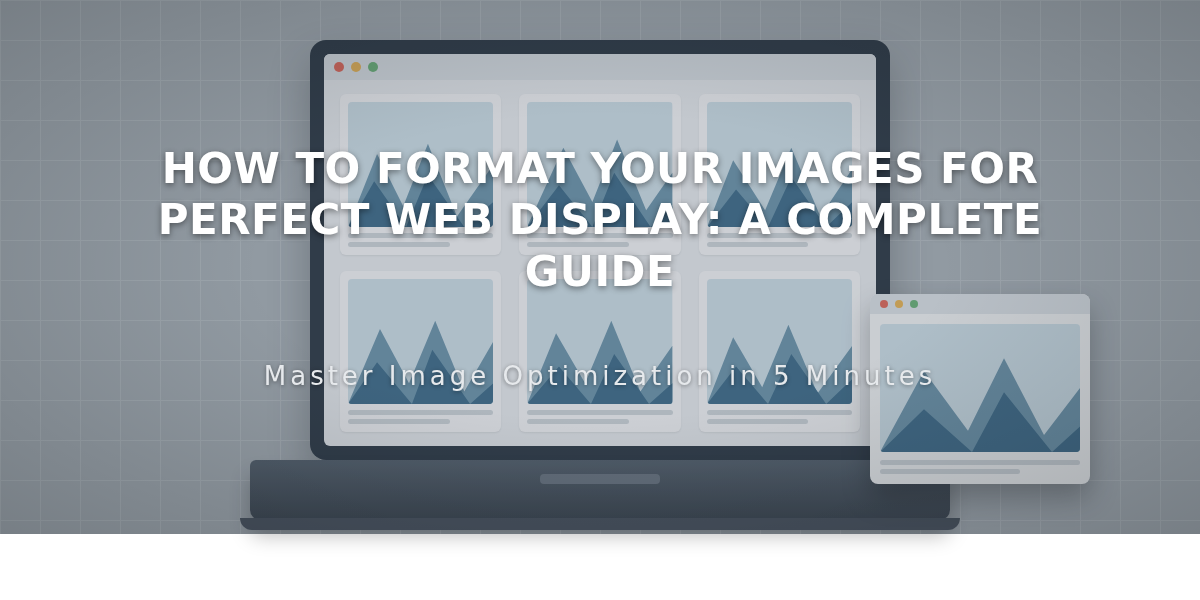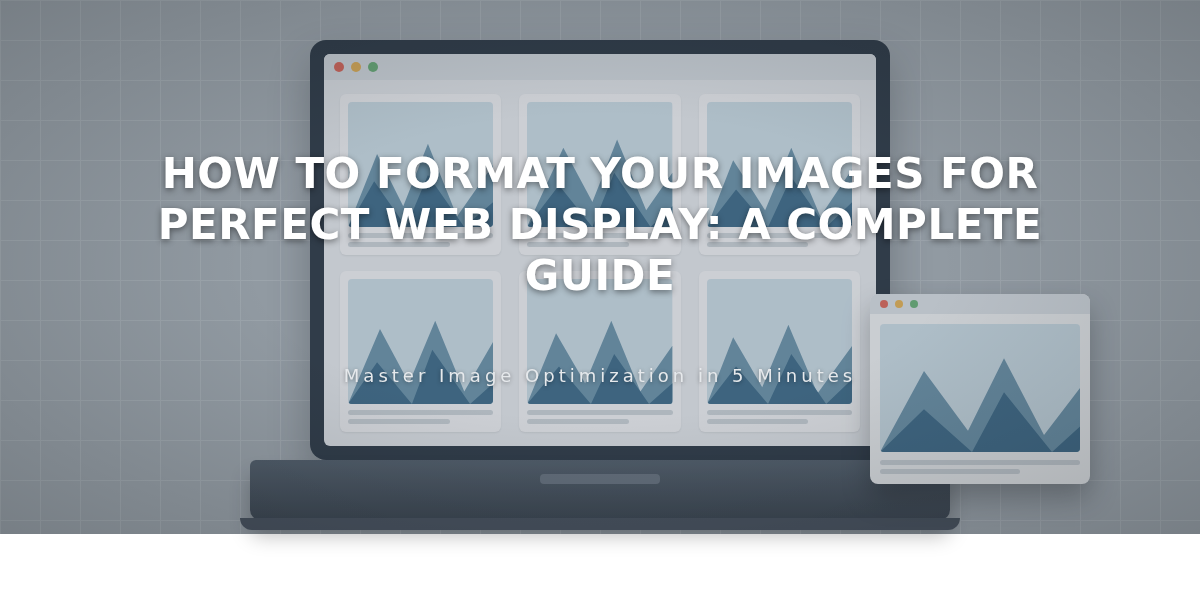--- a/index.html
+++ b/index.html
@@ -47,21 +47,21 @@
     background: #f2f5f7; border-radius: 8px; box-shadow: 0 14px 28px rgba(0,0,0,0.28); overflow: hidden; }
   .mini .bar { height: 20px; }
   .mini .dot { width: 8px; height: 8px; }
   .mini .body { position: absolute; top: 20px; left: 0; right: 0; bottom: 0; padding: 10px; display: flex; flex-direction: column; gap: 8px; }
   .mini .pic { flex: 1; border-radius: 4px; overflow: hidden; }
 
   
   .text-wrap { position: absolute; inset: 0; display: flex; flex-direction: column; align-items: center; justify-content: center; padding: 0 90px; text-align: center; }
   .title { color: #ffffff; font-weight: 800; font-size: 42px; line-height: 1.22; letter-spacing: 0.5px;
     text-transform: uppercase; text-shadow: 0 2px 6px rgba(0,0,0,0.45); }
-  .subtitle { margin-top: 64px; color: #e6e9ec; font-size: 18px; font-weight: 400; letter-spacing: 4px;
+  .subtitle { margin-top: 64px; color: #e6e9ec; font-size: 26px; font-weight: 400; letter-spacing: 4px;
     text-shadow: 0 1px 4px rgba(0,0,0,0.4); }
 </style>
 </head>
 <body>
 
 <div class="stage">
   <div class="grid-bg"></div>
 
   <div class="laptop">
     <div class="screen-frame">

